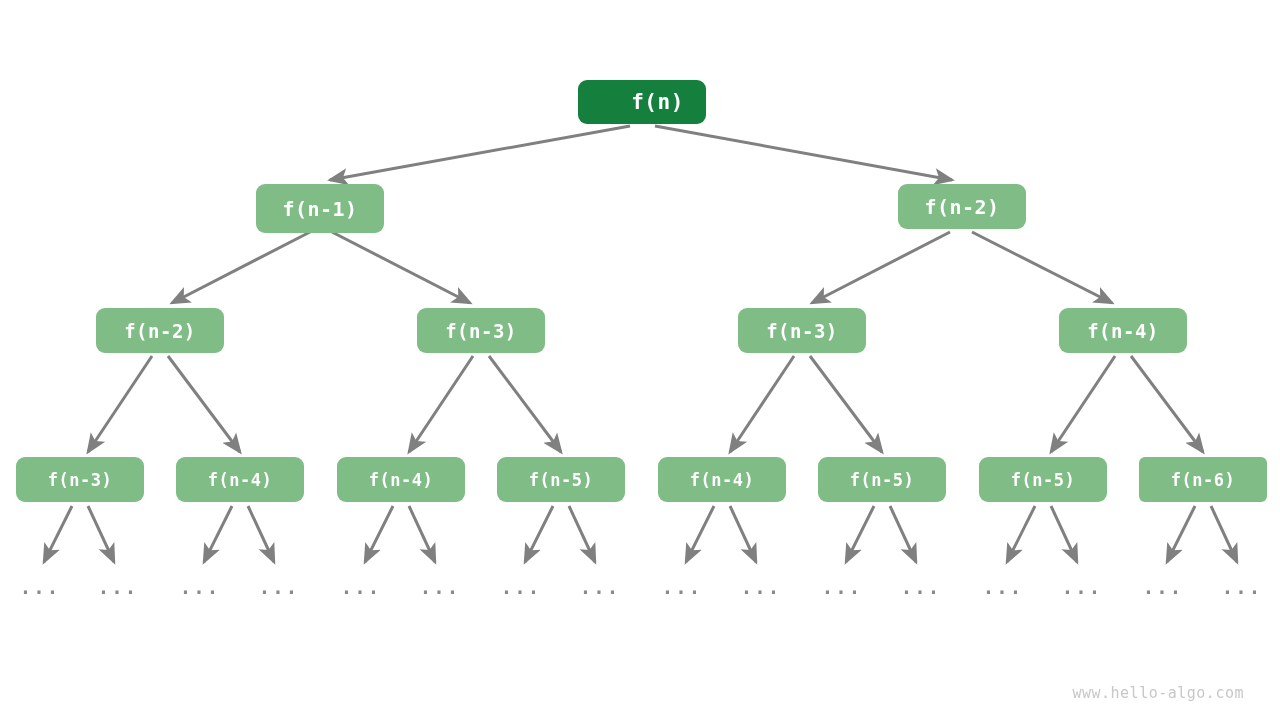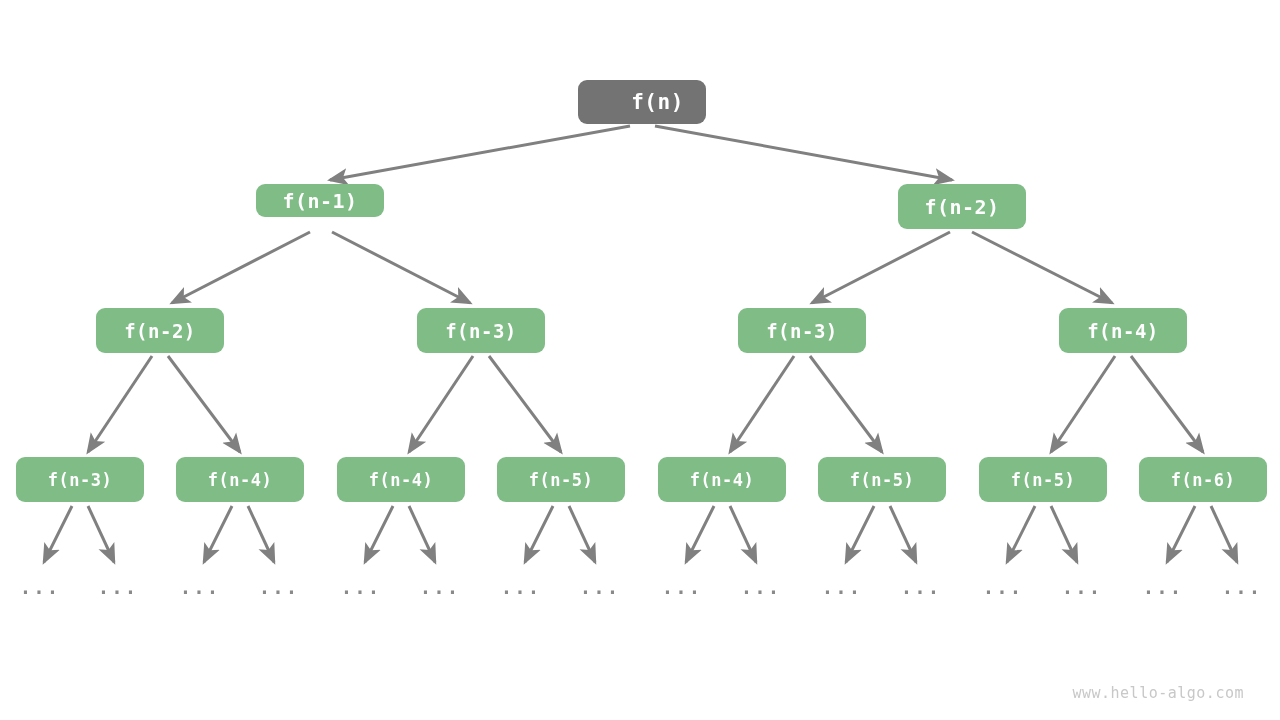--- a/index.html
+++ b/index.html
@@ -87,35 +87,35 @@
         <line x1="730" y1="506" x2="756" y2="562" stroke="#808080" stroke-width="3" marker-end="url(#arrowhead)"></line>
         <line x1="874" y1="506" x2="846" y2="562" stroke="#808080" stroke-width="3" marker-end="url(#arrowhead)"></line>
         <line x1="890" y1="506" x2="916" y2="562" stroke="#808080" stroke-width="3" marker-end="url(#arrowhead)"></line>
         <line x1="1035" y1="506" x2="1007" y2="562" stroke="#808080" stroke-width="3" marker-end="url(#arrowhead)"></line>
         <line x1="1051" y1="506" x2="1077" y2="562" stroke="#808080" stroke-width="3" marker-end="url(#arrowhead)"></line>
         <line x1="1195" y1="506" x2="1167" y2="562" stroke="#808080" stroke-width="3" marker-end="url(#arrowhead)"></line>
         <line x1="1211" y1="506" x2="1237" y2="562" stroke="#808080" stroke-width="3" marker-end="url(#arrowhead)"></line>
       </g>
   </svg>
   <div id="nodes">
-      <div class="node lvl0" style="left: 578px; top: 80px; width: 128px; height: 44px; background: #737373; color: rgb(255, 255, 255); padding-left: 31px;">f(n)</div>
-      <div class="node lvl1" style="left: 256px; top: 184px; width: 128px; height: 33px; background: rgb(127, 188, 134); color: rgb(255, 255, 255);">f(n-1)</div>
+      <div class="node lvl0" style="left: 578px; top: 80px; width: 128px; height: 44px; background: #15803d; color: rgb(255, 255, 255); padding-left: 31px;">f(n)</div>
+      <div class="node lvl1" style="left: 256px; top: 184px; width: 128px; height: 49px; background: rgb(127, 188, 134); color: rgb(255, 255, 255);">f(n-1)</div>
       <div class="node lvl1" style="left: 898px; top: 184px; width: 128px; height: 45px; background: rgb(127, 188, 134); color: rgb(255, 255, 255);">f(n-2)</div>
       <div class="node lvl2" style="left: 96px; top: 308px; width: 128px; height: 45px; background: rgb(127, 188, 134); color: rgb(255, 255, 255);">f(n-2)</div>
       <div class="node lvl2" style="left: 417px; top: 308px; width: 128px; height: 45px; background: rgb(127, 188, 134); color: rgb(255, 255, 255);">f(n-3)</div>
       <div class="node lvl2" style="left: 738px; top: 308px; width: 128px; height: 45px; background: rgb(127, 188, 134); color: rgb(255, 255, 255);">f(n-3)</div>
       <div class="node lvl2" style="left: 1059px; top: 308px; width: 128px; height: 45px; background: rgb(127, 188, 134); color: rgb(255, 255, 255);">f(n-4)</div>
       <div class="node lvl3" style="left: 16px; top: 457px; width: 128px; height: 45px; background: rgb(127, 188, 134); color: rgb(255, 255, 255);">f(n-3)</div>
       <div class="node lvl3" style="left: 176px; top: 457px; width: 128px; height: 45px; background: rgb(127, 188, 134); color: rgb(255, 255, 255);">f(n-4)</div>
       <div class="node lvl3" style="left: 337px; top: 457px; width: 128px; height: 45px; background: rgb(127, 188, 134); color: rgb(255, 255, 255);">f(n-4)</div>
       <div class="node lvl3" style="left: 497px; top: 457px; width: 128px; height: 45px; background: rgb(127, 188, 134); color: rgb(255, 255, 255);">f(n-5)</div>
       <div class="node lvl3" style="left: 658px; top: 457px; width: 128px; height: 45px; background: rgb(127, 188, 134); color: rgb(255, 255, 255);">f(n-4)</div>
       <div class="node lvl3" style="left: 818px; top: 457px; width: 128px; height: 45px; background: rgb(127, 188, 134); color: rgb(255, 255, 255);">f(n-5)</div>
       <div class="node lvl3" style="left: 979px; top: 457px; width: 128px; height: 45px; background: rgb(127, 188, 134); color: rgb(255, 255, 255);">f(n-5)</div>
-      <div class="node lvl3" style="left: 1139px; top: 457px; width: 128px; height: 45px; background: rgb(127, 188, 134); color: rgb(255, 255, 255);">f(n-6)</div>
+      <div class="node lvl3" style="left: 1139px; top: 457px; width: 128px; height: 45px; background: rgb(127, 188, 134); color: rgb(255, 255, 255); border-radius: 6px;">f(n-6)</div>
     </div>
   <div id="ellipses">
       <div class="ellipsis" style="left: 40px; top: 587px; color: rgb(138, 138, 138);">...</div>
       <div class="ellipsis" style="left: 118px; top: 587px; color: rgb(138, 138, 138);">...</div>
       <div class="ellipsis" style="left: 200px; top: 587px; color: rgb(138, 138, 138);">...</div>
       <div class="ellipsis" style="left: 279px; top: 587px; color: rgb(138, 138, 138);">...</div>
       <div class="ellipsis" style="left: 361px; top: 587px; color: rgb(138, 138, 138);">...</div>
       <div class="ellipsis" style="left: 440px; top: 587px; color: rgb(138, 138, 138);">...</div>
       <div class="ellipsis" style="left: 521px; top: 587px; color: rgb(138, 138, 138);">...</div>
       <div class="ellipsis" style="left: 600px; top: 587px; color: rgb(138, 138, 138);">...</div>

